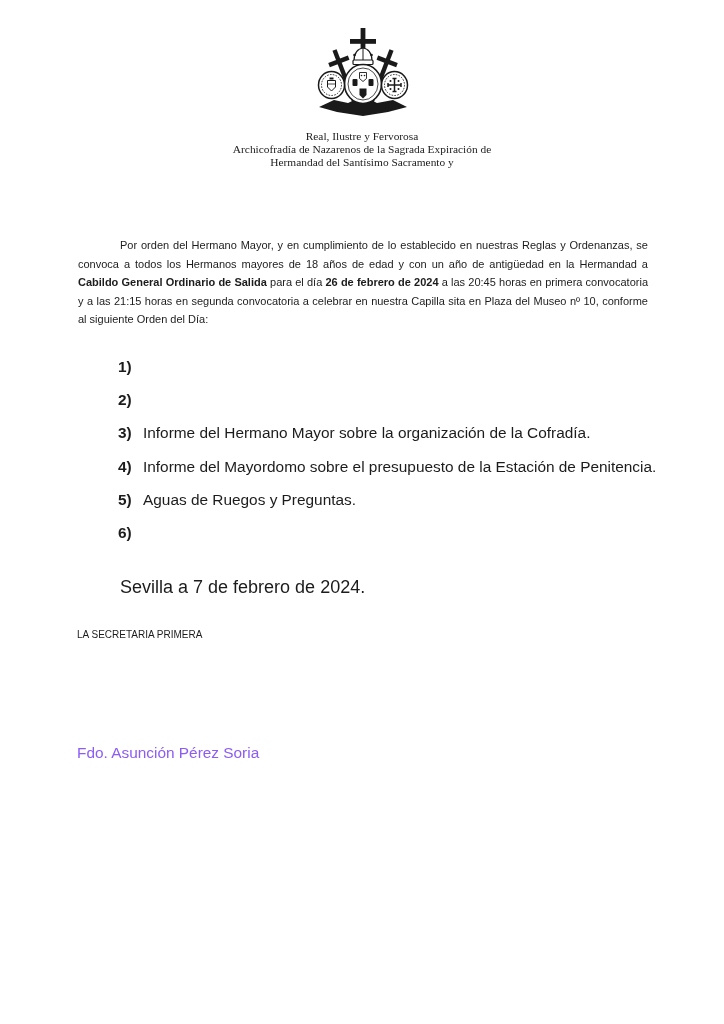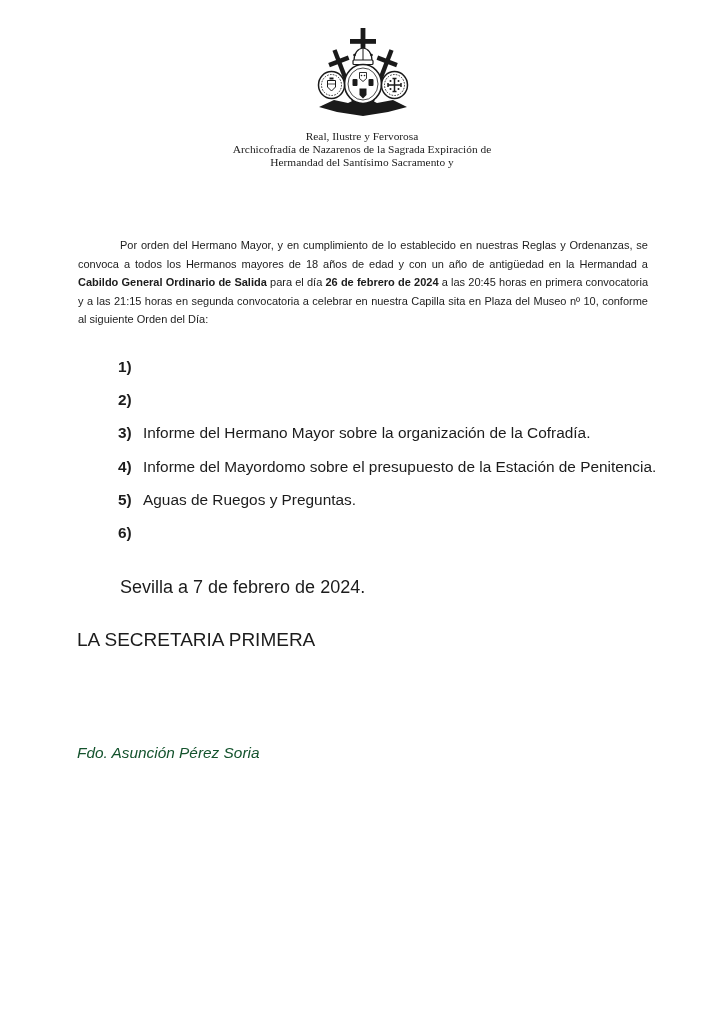--- a/index.html
+++ b/index.html
@@ -61,30 +61,29 @@
     position: absolute;
     left: 120px;
     top: 577px;
     font-size: 18px;
     color: #1c1c1c;
   }
   .signer-title {
     position: absolute;
     left: 77px;
     top: 629px;
-    font-size: 19px;
+    font-size: 10px;
     color: #1c1c1c;
   }
   .signature-name {
     position: absolute;
     left: 77px;
     top: 744px;
     font-size: 15.4px;
-    color: #14532d;
-    font-style: italic;
+    color: #8b5cf6;
   }
 </style>
 </head>
 <body>
 
 <div class="page">
 
   <div class="emblem">
     <svg viewBox="0 0 94 90" xmlns="http://www.w3.org/2000/svg" fill="#1a1a1a" stroke="none">
 

